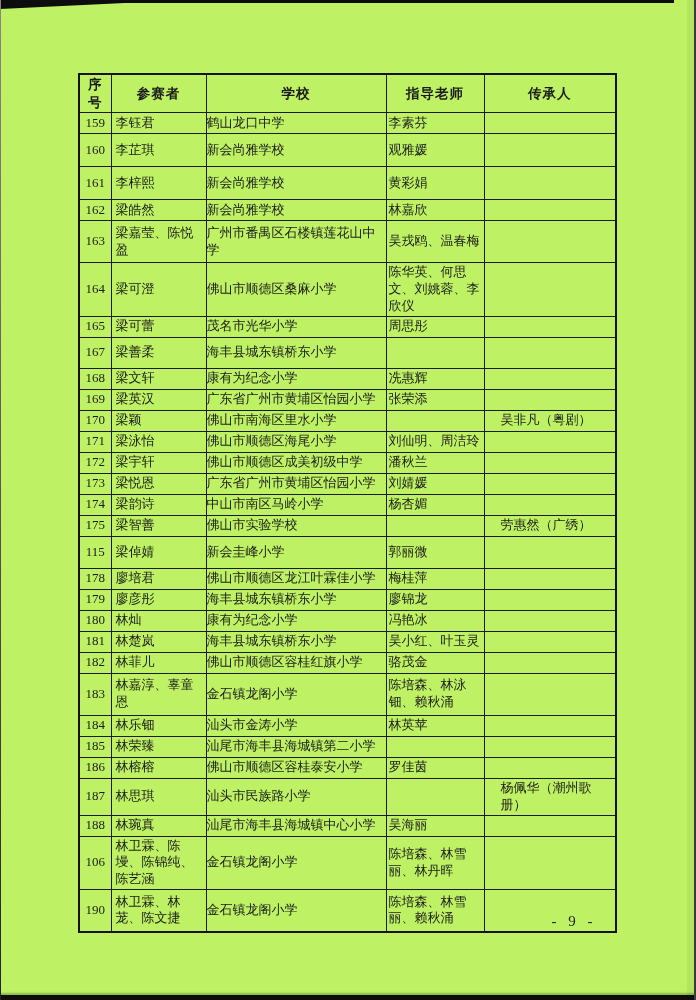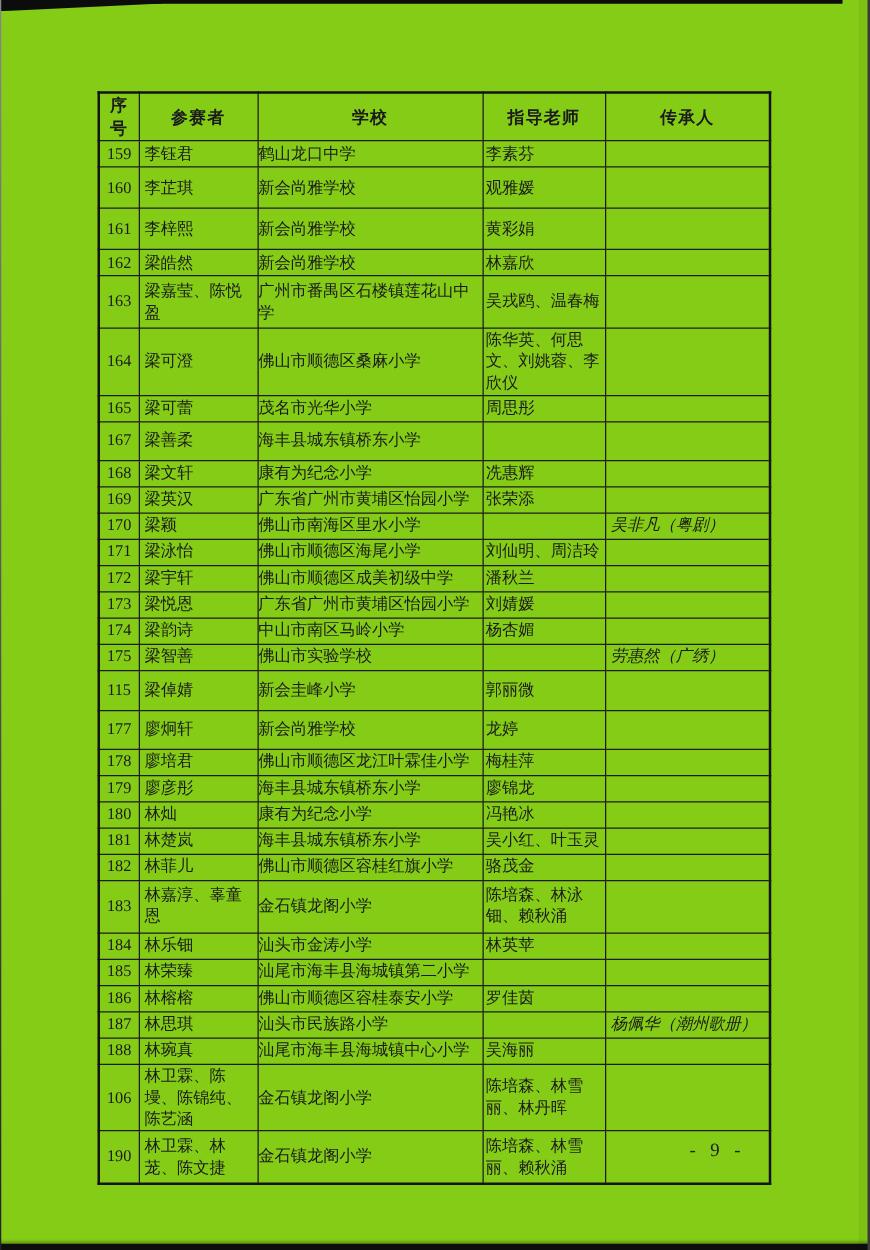--- a/index.html
+++ b/index.html
@@ -5,21 +5,21 @@
   * { margin: 0; padding: 0; box-sizing: border-box; }
   html, body { width: 696px; height: 1000px; }
   body {
     font-family: "Liberation Serif", "DejaVu Serif", serif;
     background: #ffffff;
   }
   .page {
     position: relative;
     width: 696px;
     height: 1000px;
-    background: #84cc16;
+    background: #bef264;
     overflow: hidden;
     color: #1b1b1b;
   }
   
   .edge { position: absolute; }
   .edge-top { top: 0; left: 0; width: 674px; height: 3px; background: #0c0c0c; }
   .edge-top-left {
     top: 0; left: 0; width: 130px; height: 9px; background: #0c0c0c;
     clip-path: polygon(0 0, 100% 0, 100% 30%, 0 100%);
   }
@@ -53,21 +53,21 @@
     font-weight: bold;
     text-align: center;
     font-size: 13.5px;
     letter-spacing: 1px;
   }
   .results tbody tr { height: 21px; }
   td.c-no { text-align: center; padding: 1px 1px; }
   td.c-participant { padding-left: 4px; }
   td.c-school { padding-left: 0; }
   td.c-instructor { padding: 1px 2px; }
-  td.c-inheritor { padding-left: 4px; font-style: italic; }
+  td.c-inheritor { padding-left: 16px; }
 
   .pagenum {
     position: absolute;
     left: 543px;
     top: 913px;
     width: 62px;
     text-align: center;
     font-size: 15px;
     letter-spacing: 4px;
     color: #222;
@@ -215,27 +215,20 @@
     <td class="c-instructor"></td>
     <td class="c-inheritor">劳惠然（广绣）</td>
   </tr>
         <tr style="height: 32px;">
     <td class="c-no">115</td>
     <td class="c-participant">梁倬婧</td>
     <td class="c-school">新会圭峰小学</td>
     <td class="c-instructor">郭丽微</td>
     <td class="c-inheritor"></td>
   </tr>
-        <tr style="height: 31px;">
-    <td class="c-no">177</td>
-    <td class="c-participant">廖炯轩</td>
-    <td class="c-school">新会尚雅学校</td>
-    <td class="c-instructor">龙婷</td>
-    <td class="c-inheritor"></td>
-  </tr>
         <tr>
     <td class="c-no">178</td>
     <td class="c-participant">廖培君</td>
     <td class="c-school">佛山市顺德区龙江叶霖佳小学</td>
     <td class="c-instructor">梅桂萍</td>
     <td class="c-inheritor"></td>
   </tr>
         <tr>
     <td class="c-no">179</td>
     <td class="c-participant">廖彦彤</td>

